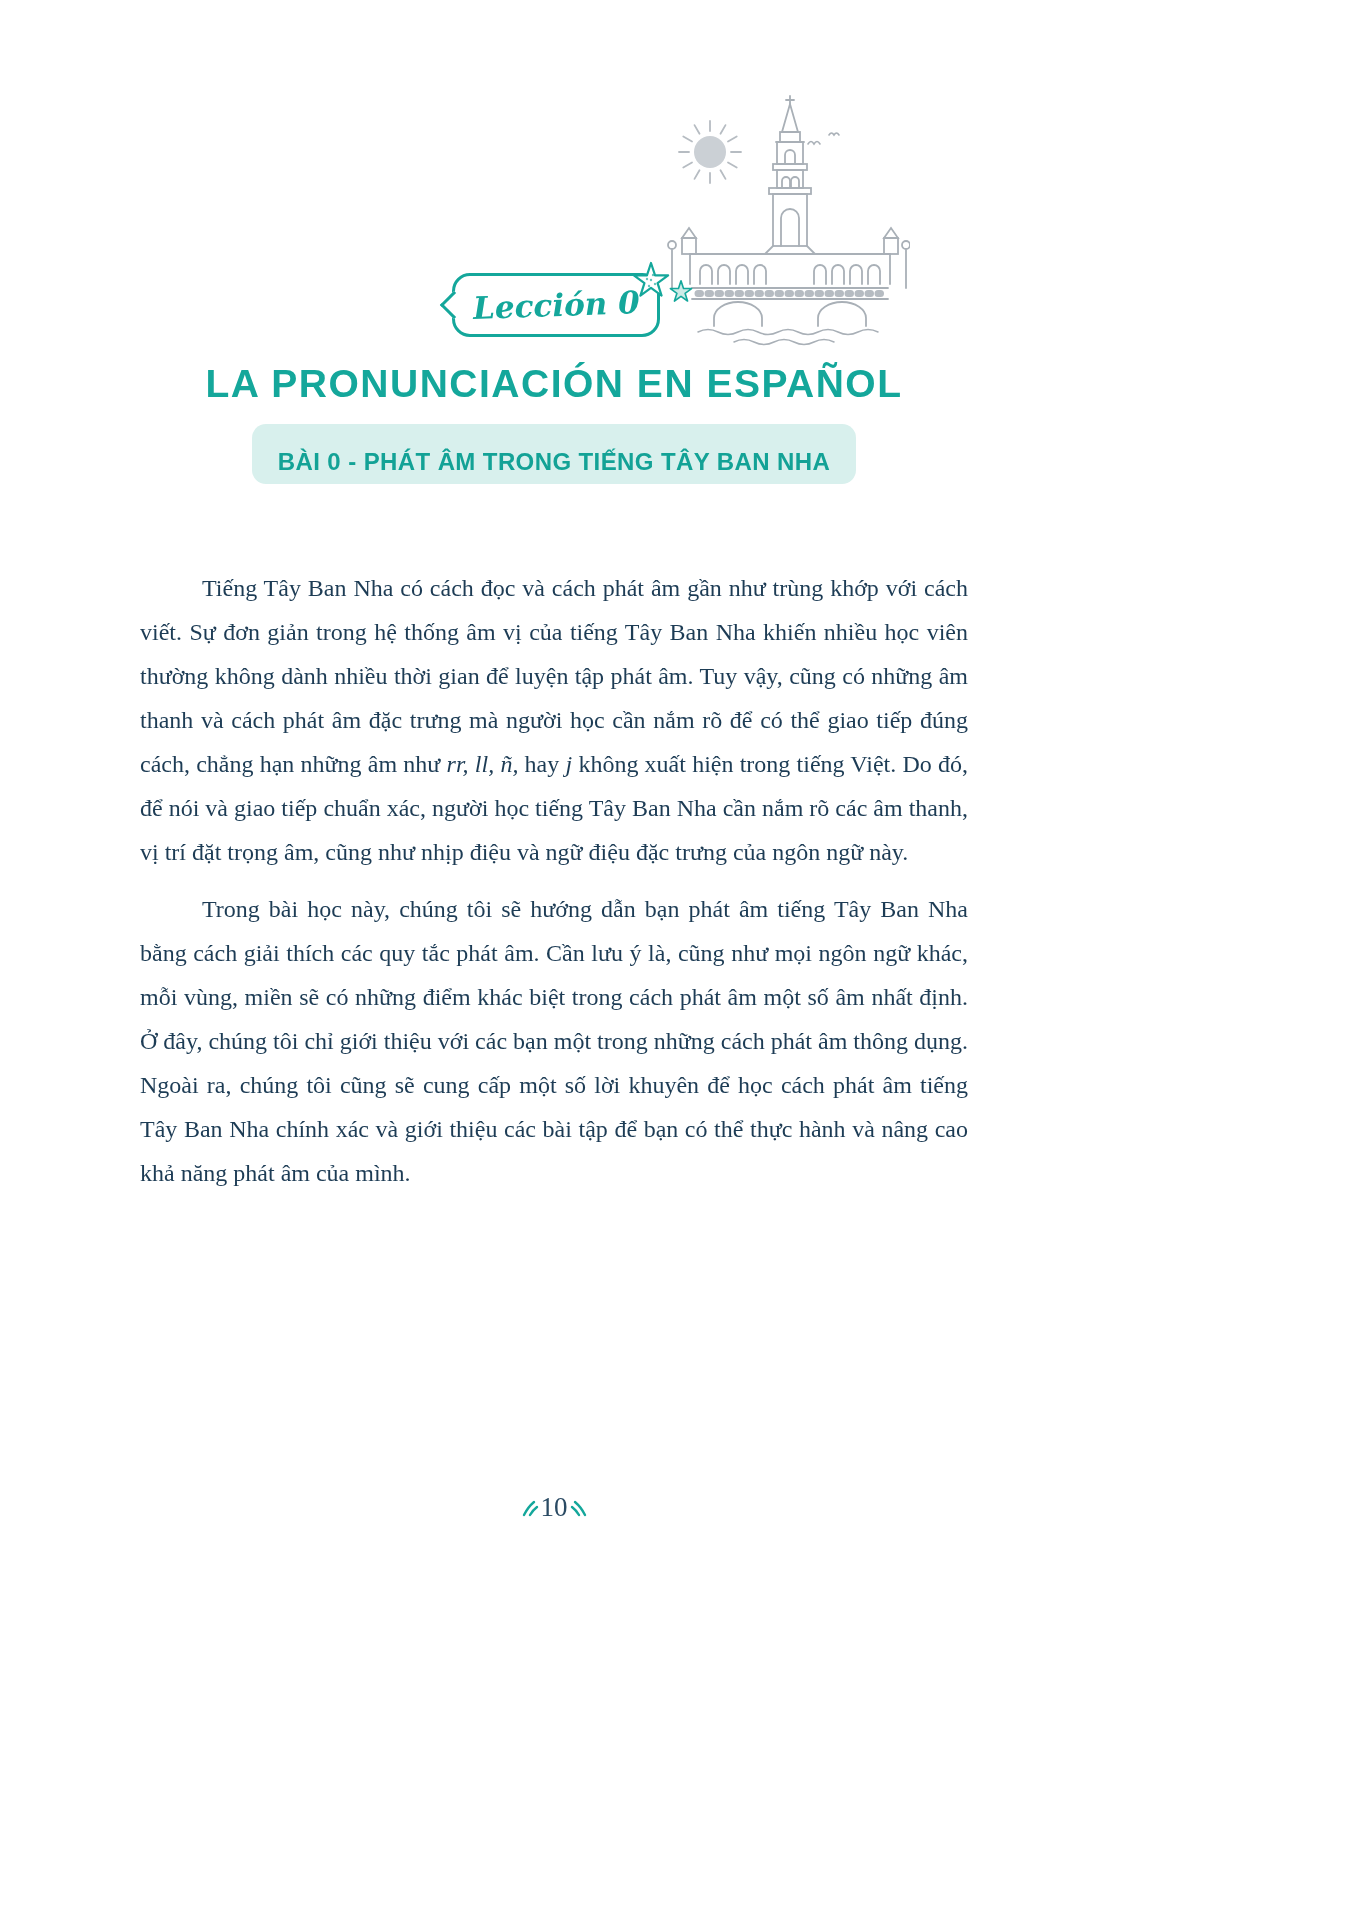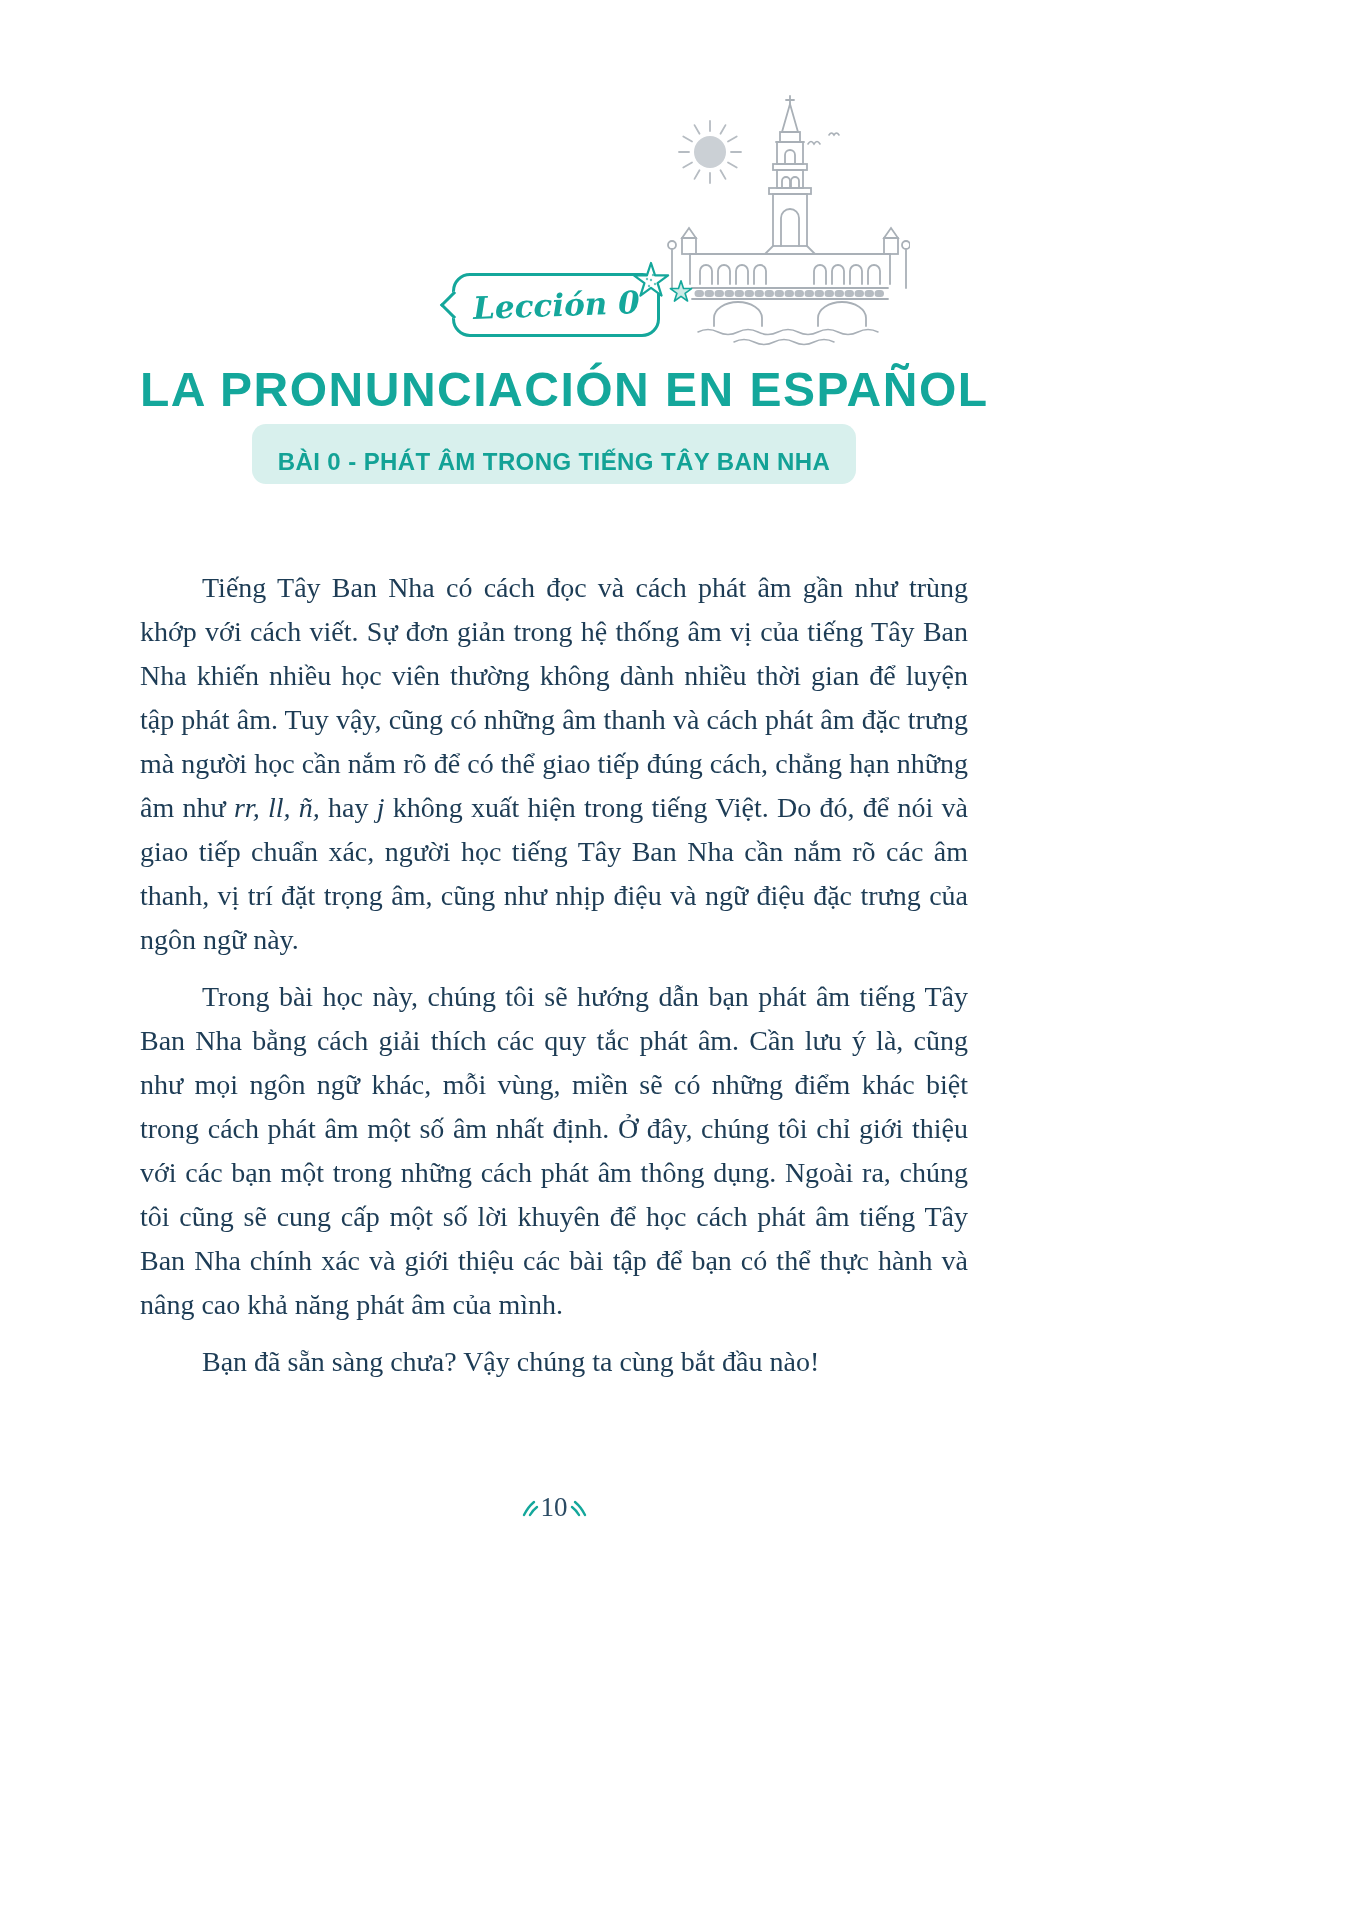--- a/index.html
+++ b/index.html
@@ -64,21 +64,21 @@
 
   
   .title {
     position: absolute;
     top: 362px;
     left: 140px;
     width: 828px;
     text-align: center;
     font-family: "Liberation Sans", sans-serif;
     font-weight: bold;
-    font-size: 48px;
+    font-size: 39px;
     letter-spacing: 1.5px;
     color: #14a79b;
     white-space: nowrap;
   }
   .subtitle-row {
     position: absolute;
     top: 424px;
     left: 140px;
     width: 828px;
     text-align: center;
@@ -95,21 +95,21 @@
     letter-spacing: 0.4px;
     white-space: nowrap;
   }
 
   
   .body-text {
     position: absolute;
     top: 566px;
     left: 140px;
     width: 828px;
-    font-size: 28px;
+    font-size: 24px;
     line-height: 44px;
     color: #1d3c55;
     text-align: justify;
   }
   .body-text p { text-indent: 62px; margin-bottom: 13px; }
   .body-text i { font-style: italic; }
 
   
   .footer {
     position: absolute;
@@ -235,21 +235,20 @@
 
   <h1 class="title">LA PRONUNCIACIÓN EN ESPAÑOL</h1>
 
   <div class="subtitle-row">
     <span class="subtitle">BÀI 0 - PHÁT ÂM TRONG TIẾNG TÂY BAN NHA</span>
   </div>
 
   <div class="body-text">
     <p><span>Tiếng Tây Ban Nha có cách đọc và cách phát âm gần như trùng khớp với cách viết. Sự đơn giản trong hệ thống âm vị của tiếng Tây Ban Nha khiến nhiều học viên thường không dành nhiều thời gian để luyện tập phát âm. Tuy vậy, cũng có những âm thanh và cách phát âm đặc trưng mà người học cần nắm rõ để có thể giao tiếp đúng cách, chẳng hạn những âm như </span><i>rr, ll, ñ,</i><span> hay </span><i>j</i><span> không xuất hiện trong tiếng Việt. Do đó, để nói và giao tiếp chuẩn xác, người học tiếng Tây Ban Nha cần nắm rõ các âm thanh, vị trí đặt trọng âm, cũng như nhịp điệu và ngữ điệu đặc trưng của ngôn ngữ này.</span></p>
     <p>Trong bài học này, chúng tôi sẽ hướng dẫn bạn phát âm tiếng Tây Ban Nha bằng cách giải thích các quy tắc phát âm. Cần lưu ý là, cũng như mọi ngôn ngữ khác, mỗi vùng, miền sẽ có những điểm khác biệt trong cách phát âm một số âm nhất định. Ở đây, chúng tôi chỉ giới thiệu với các bạn một trong những cách phát âm thông dụng. Ngoài ra, chúng tôi cũng sẽ cung cấp một số lời khuyên để học cách phát âm tiếng Tây Ban Nha chính xác và giới thiệu các bài tập để bạn có thể thực hành và nâng cao khả năng phát âm của mình.</p>
-    <p>Bạn đã sẵn sàng chưa? Vậy chúng ta cùng bắt đầu nào!</p>
   </div>
 
   <div class="footer">
     <svg class="ornament" width="20" height="18" viewBox="0 0 20 18">
       <path d="M4,16 Q8,8 14,3" stroke="#14a79b" stroke-width="2.4" fill="none" stroke-linecap="round"></path>
       <path d="M10,16 Q13,11 17,8" stroke="#14a79b" stroke-width="2.4" fill="none" stroke-linecap="round"></path>
     </svg>
     <span class="page-number">10</span>
     <svg class="ornament" width="20" height="18" viewBox="0 0 20 18">
       <g transform="translate(20,0) scale(-1,1)">

